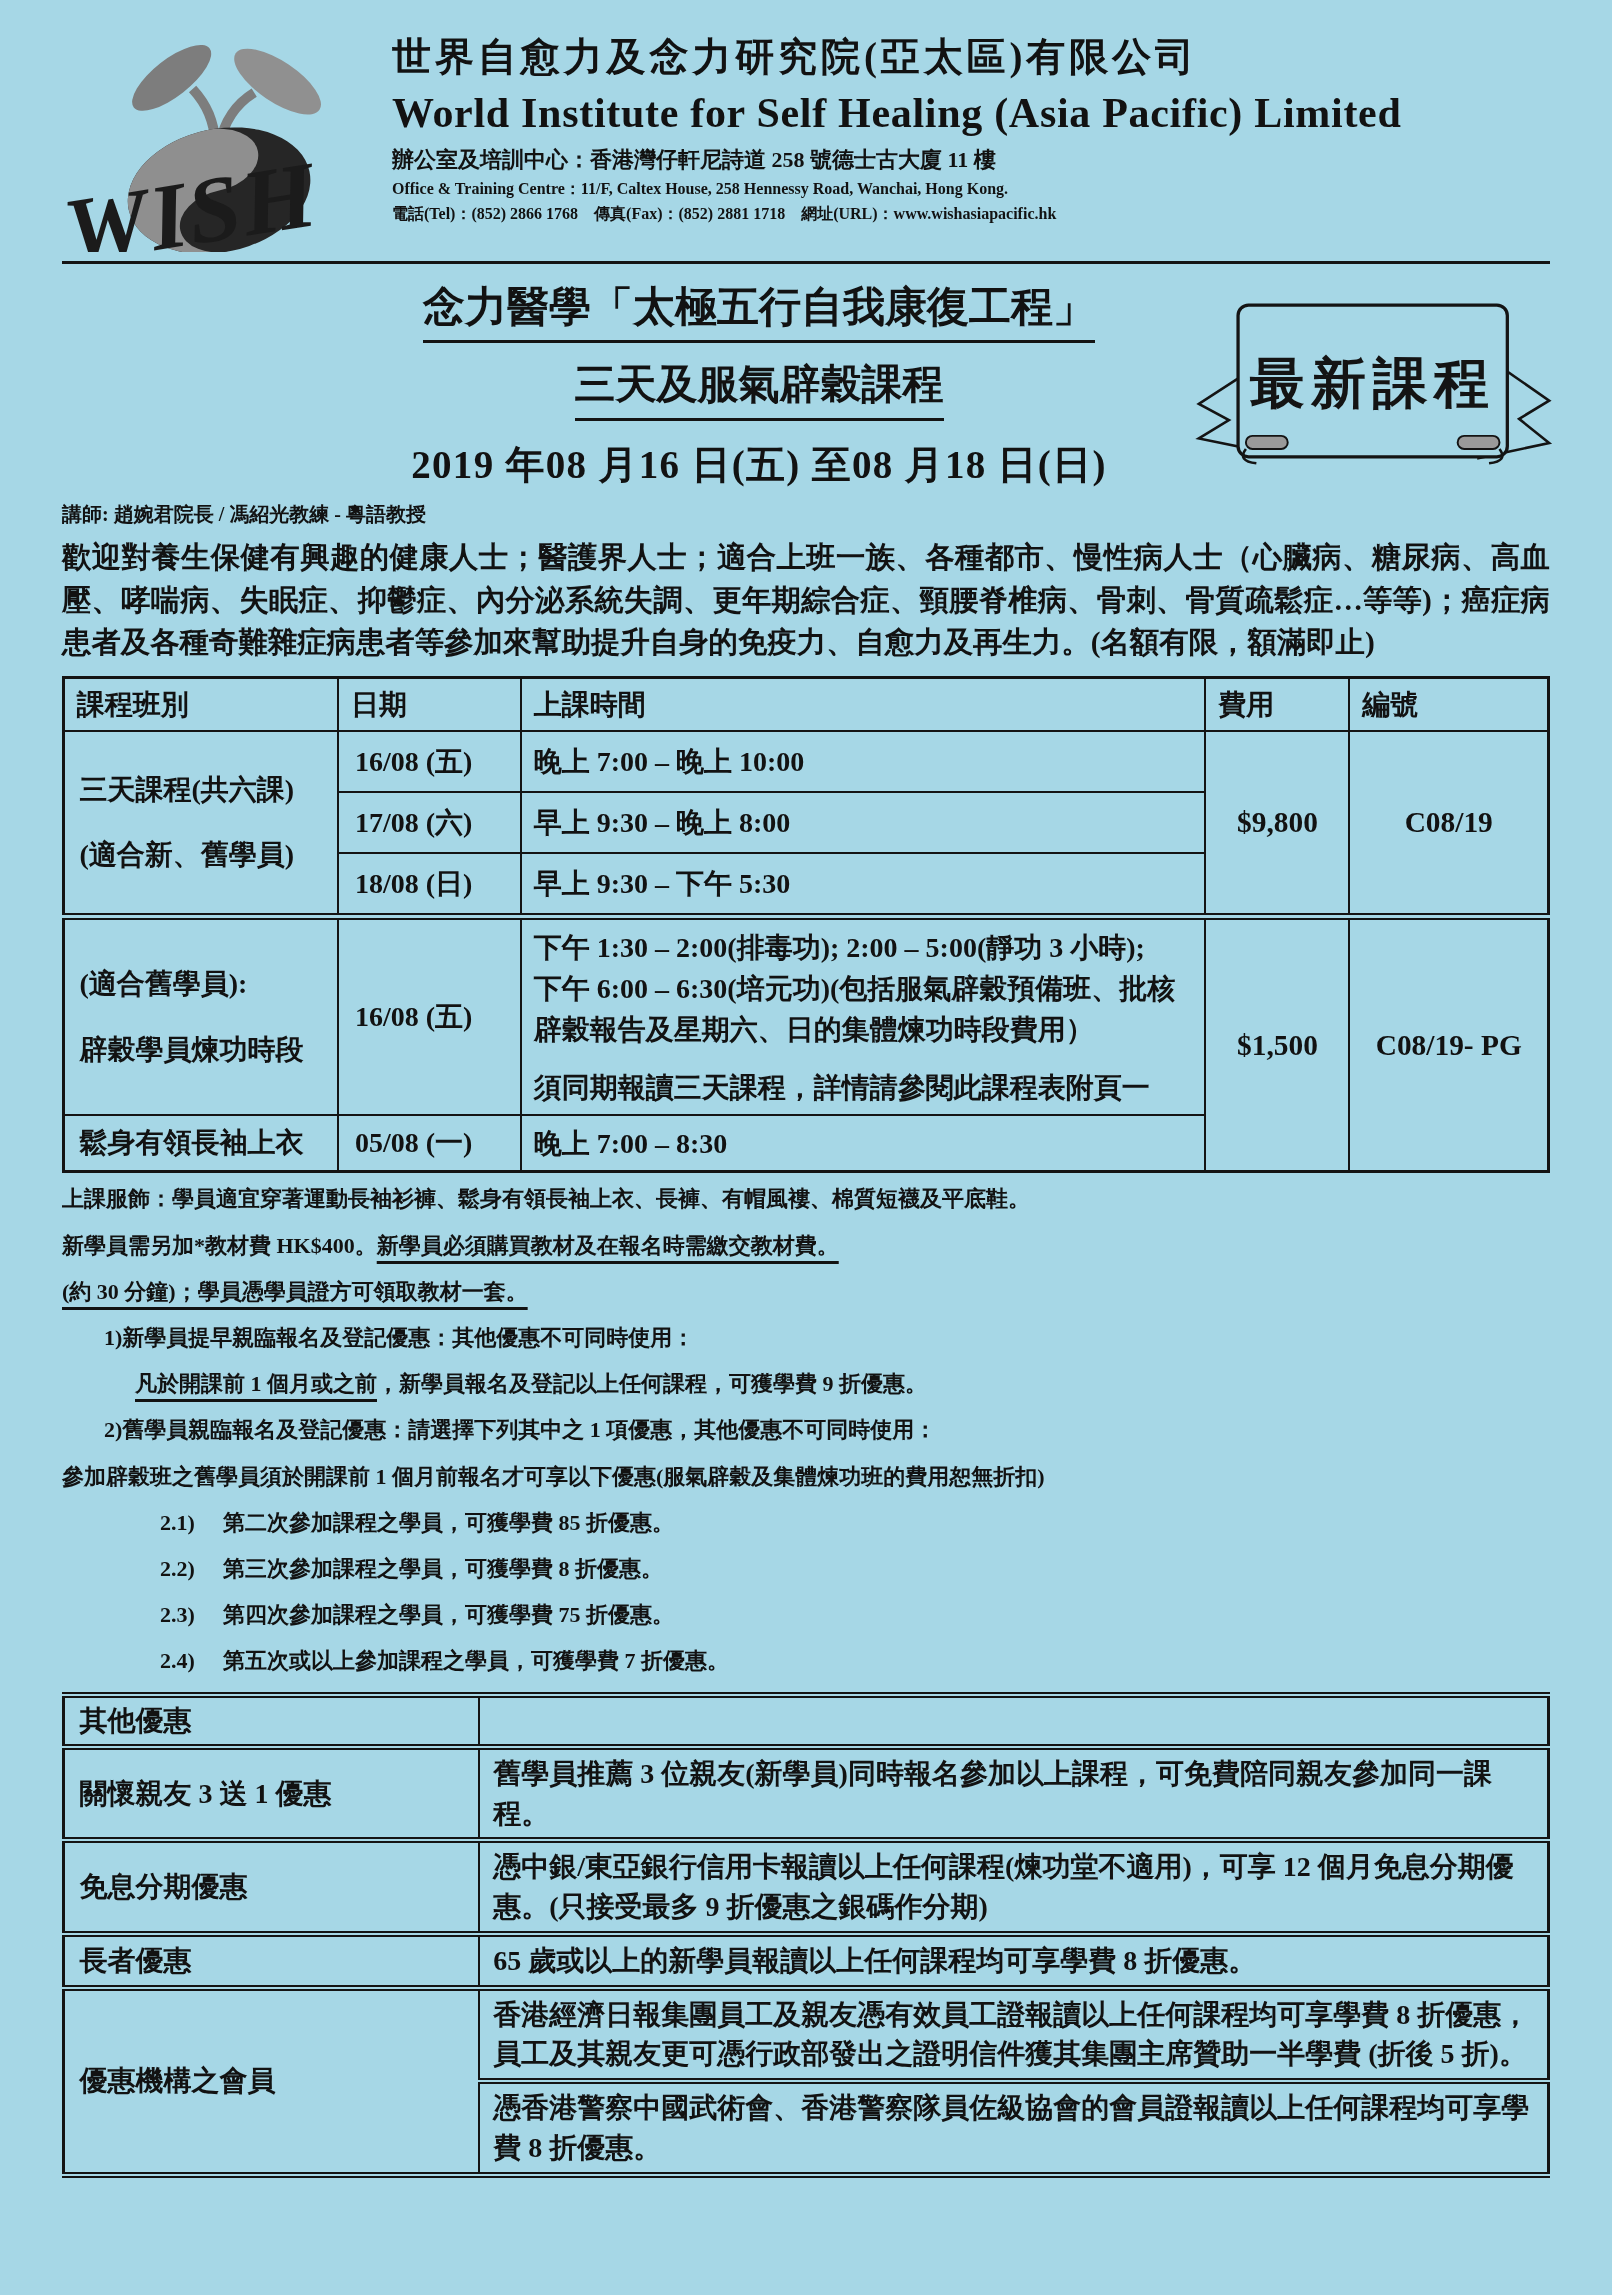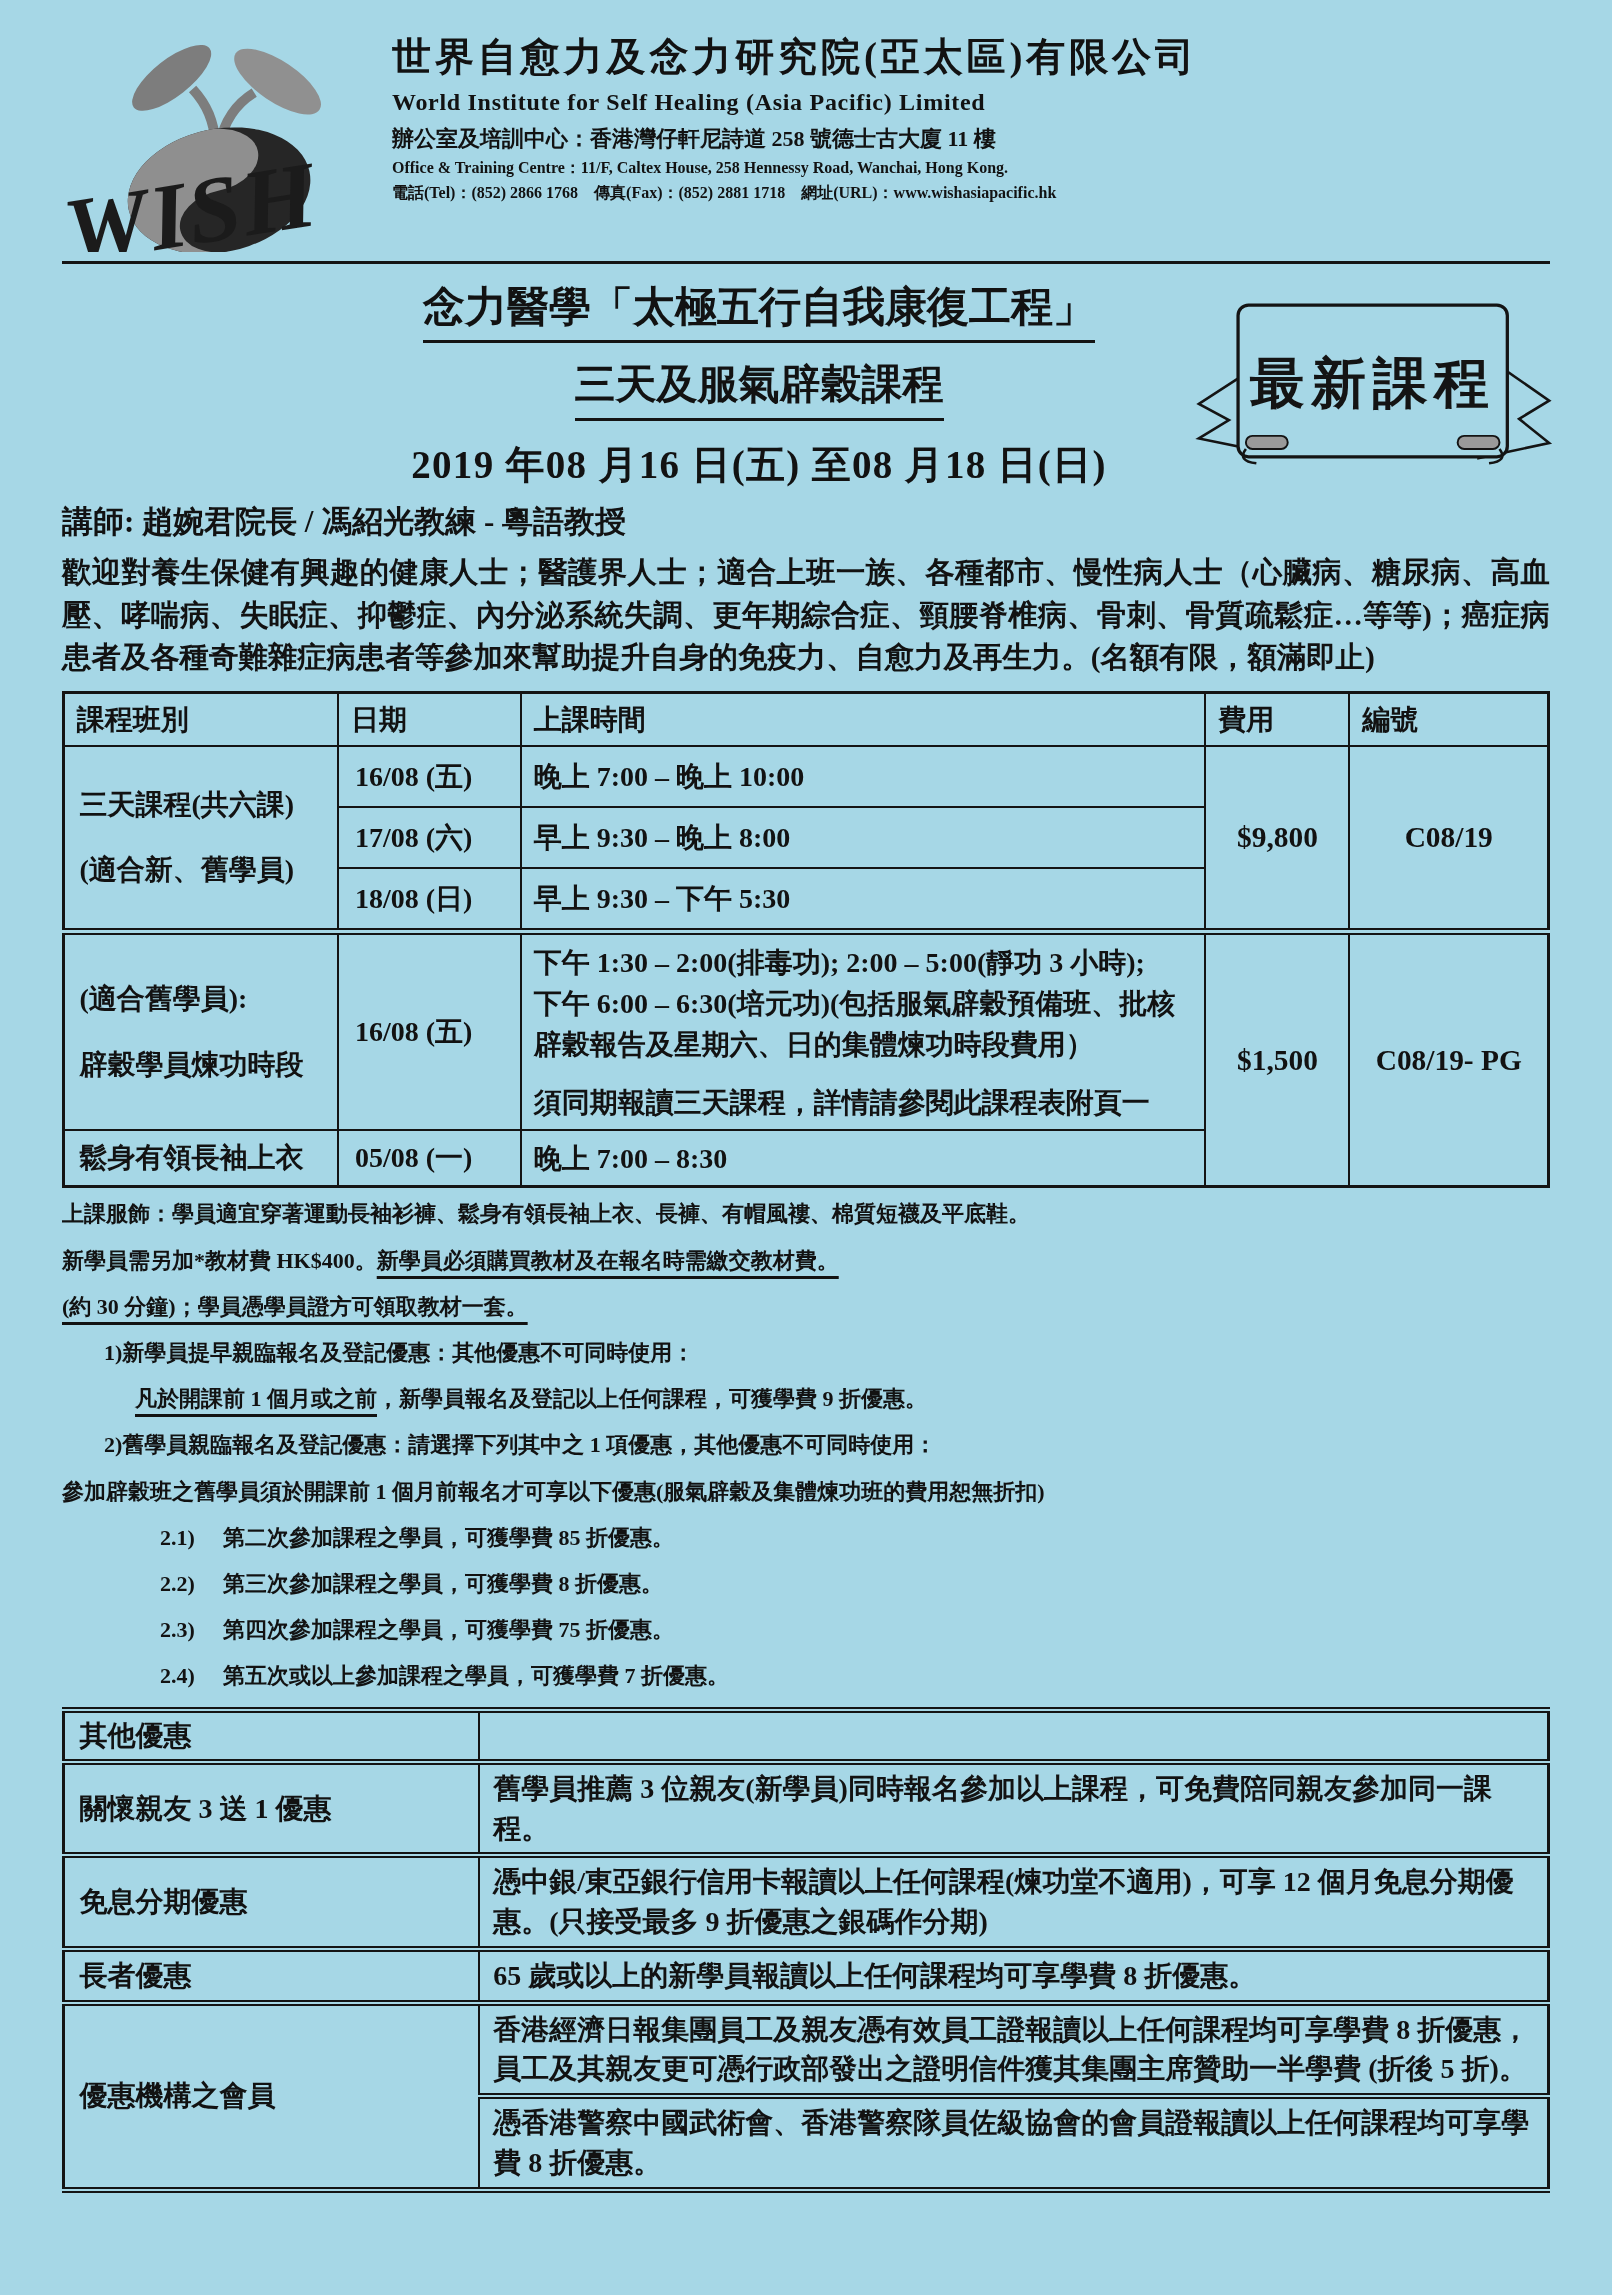--- a/index.html
+++ b/index.html
@@ -7,35 +7,35 @@
     position:relative; width:1612px; height:2295px; box-sizing:border-box;
     background:#a6d7e6; color:#121212; overflow:hidden;
     font-family:"Liberation Serif","DejaVu Serif",serif;
     padding:27.5px 62px 0 62px;
   }
   
   .letterhead { display:flex; gap:22px; align-items:flex-start; }
   .logo { width:308px; height:209px; flex:none; margin-top:15.7px; }
   .head-text { flex:1; padding-top:2.6px; }
   .org-zh { font-size:39px; font-weight:bold; letter-spacing:3.9px; }
-  .org-en { font-size:24px; font-weight:bold; margin-top:5.2px; letter-spacing:0.7px; }
+  .org-en { font-size:42px; font-weight:bold; margin-top:5.2px; letter-spacing:0.7px; }
   .addr   { font-size:22px; font-weight:600; margin-top:7.9px; }
   .addr2  { font-size:16px; font-weight:600; margin-top:3.9px; }
   .rule { border:none; border-top:3.9px solid #141414; margin:9.2px 0 0 0; }
 
   
   .title-block { position:relative; margin-top:14.4px; height:216px; }
   .title-lines { width:1394px; text-align:center; }
   .t1 { font-size:42px; font-weight:bold; }
   .t1 span, .t2 span { display:inline-block; border-bottom:3.9px solid #141414; padding-bottom:5.2px; }
   .t2 { font-size:41px; font-weight:bold; margin-top:14.4px; }
   .tdate { font-size:39px; font-weight:bold; margin-top:17px; letter-spacing:1.3px; }
   .ribbon { position:absolute; right:-6.5px; top:17px; width:366px; height:183px; }
 
-  .lecturer { font-size:31px; font-weight:bold; margin:6.5px 0 0 0; }
+  .lecturer { font-size:20px; font-weight:bold; margin:6.5px 0 0 0; }
   .intro { font-size:29.4px; font-weight:600; line-height:1.44; text-align:justify; margin:7.9px 0 0 0; }
 
   
   table.sched { width:100%; border-collapse:collapse; margin-top:13px; border:3.9px solid #141414; }
   .sched th, .sched td { border:2.6px solid #141414; padding:6.5px 11.8px; vertical-align:middle; }
   .sched th { font-size:28px; font-weight:bold; text-align:left; height:38px; }
   .sched td { font-size:28px; font-weight:bold; }
   .sched .cls  { padding-left:14.4px; }
   .sched .cls .l2 { margin-top:27.5px; }
   .sched .date { padding-left:15.7px; white-space:nowrap; }

